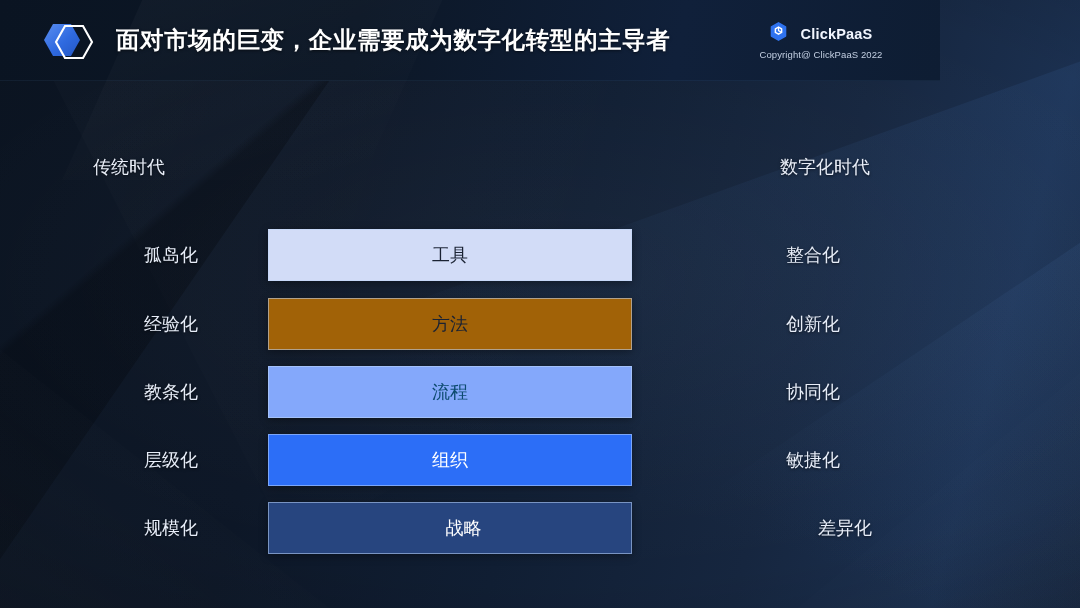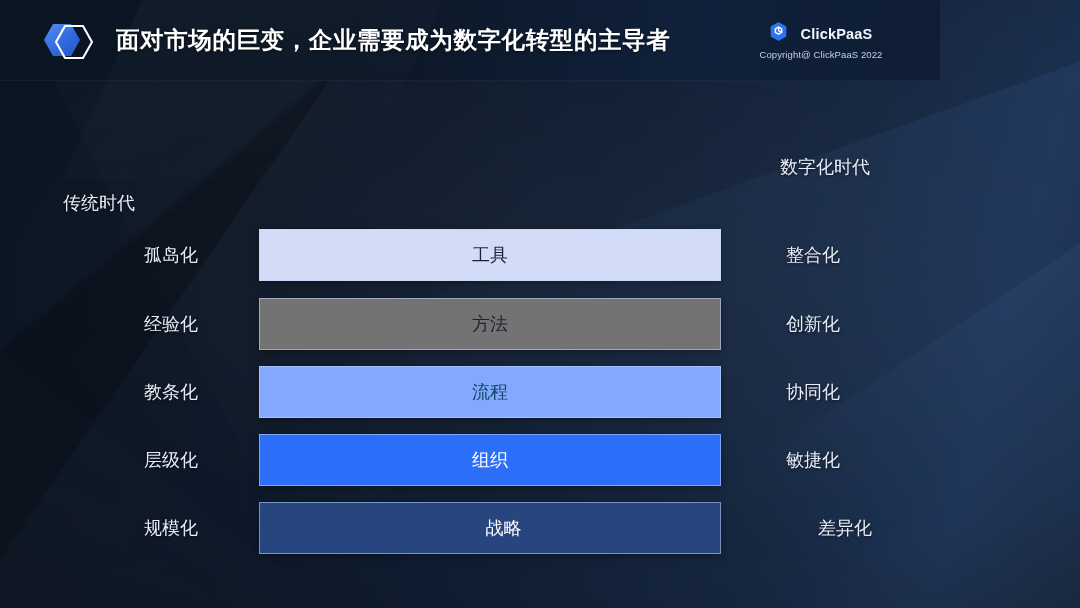--- a/index.html
+++ b/index.html
@@ -138,40 +138,40 @@
 
   
   .col-head {
     position: absolute;
     color: #e9eef8;
     font-size: 18px;
     font-weight: 400;
     text-shadow: 0 1px 3px rgba(0,0,0,0.6);
     white-space: nowrap;
   }
-  .col-head.left  { left: 63px;  top: 155px; margin-top: 36px; }
+  .col-head.left  { left: 93px;  top: 155px; }
   .col-head.right { left: 768px; top: 155px; margin-left: 12px; }
 
   .side-label {
     position: absolute;
     color: #e7edf8;
     font-size: 18px;
     font-weight: 400;
     text-shadow: 0 1px 3px rgba(0,0,0,0.6);
     white-space: nowrap;
     width: 170px;
   }
   .side-label.left  { left: 86px;  text-align: center; }
   .side-label.right { left: 786px; text-align: left; }
 
   
   .bar {
     position: absolute;
-    left: 259px;
-    width: 462px;
+    left: 268px;
+    width: 364px;
     height: 52px;
     box-sizing: border-box;
     border: 1px solid rgba(190,214,250,0.55);
     display: flex;
     align-items: center;
     justify-content: center;
     font-size: 18px;
     font-weight: 400;
     box-shadow: 0 2px 8px rgba(0,0,0,0.35);
   }
@@ -228,21 +228,21 @@
   <div class="col-head left">传统时代</div>
   <div class="col-head right">数字化时代</div>
 
   <div id="rows-layer">
       <div class="side-label left" style="top: 243px;">孤岛化</div>
       <div class="bar" style="top: 229px; background: rgb(210, 220, 247);">
         <span class="bar-label" style="color: rgb(26, 34, 51);">工具</span>
       </div>
       <div class="side-label right" style="top: 243px;">整合化</div>
       <div class="side-label left" style="top: 312px;">经验化</div>
-      <div class="bar" style="top: 298px; background: #737373;">
+      <div class="bar" style="top: 298px; background: #a16207;">
         <span class="bar-label" style="color: rgb(26, 34, 51);">方法</span>
       </div>
       <div class="side-label right" style="top: 312px;">创新化</div>
       <div class="side-label left" style="top: 380px;">教条化</div>
       <div class="bar" style="top: 366px; background: rgb(132, 168, 251);">
         <span class="bar-label" style="color: #0c4a6e;">流程</span>
       </div>
       <div class="side-label right" style="top: 380px;">协同化</div>
       <div class="side-label left" style="top: 448px;">层级化</div>
       <div class="bar" style="top: 434px; background: rgb(44, 110, 247);">

